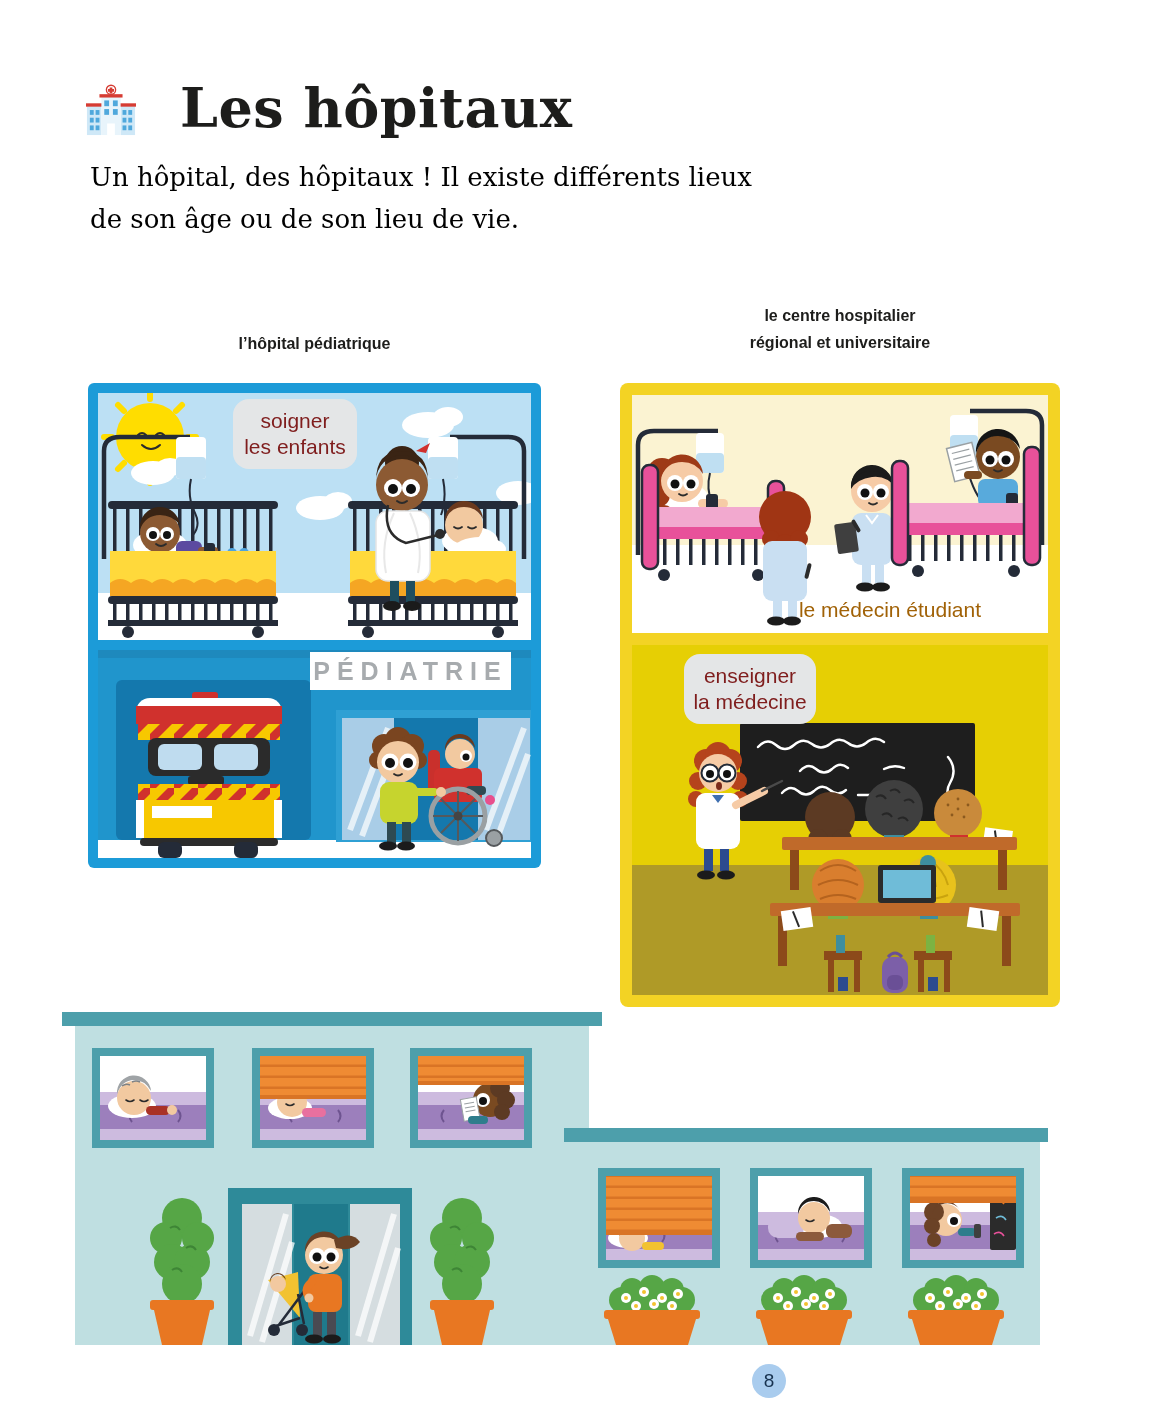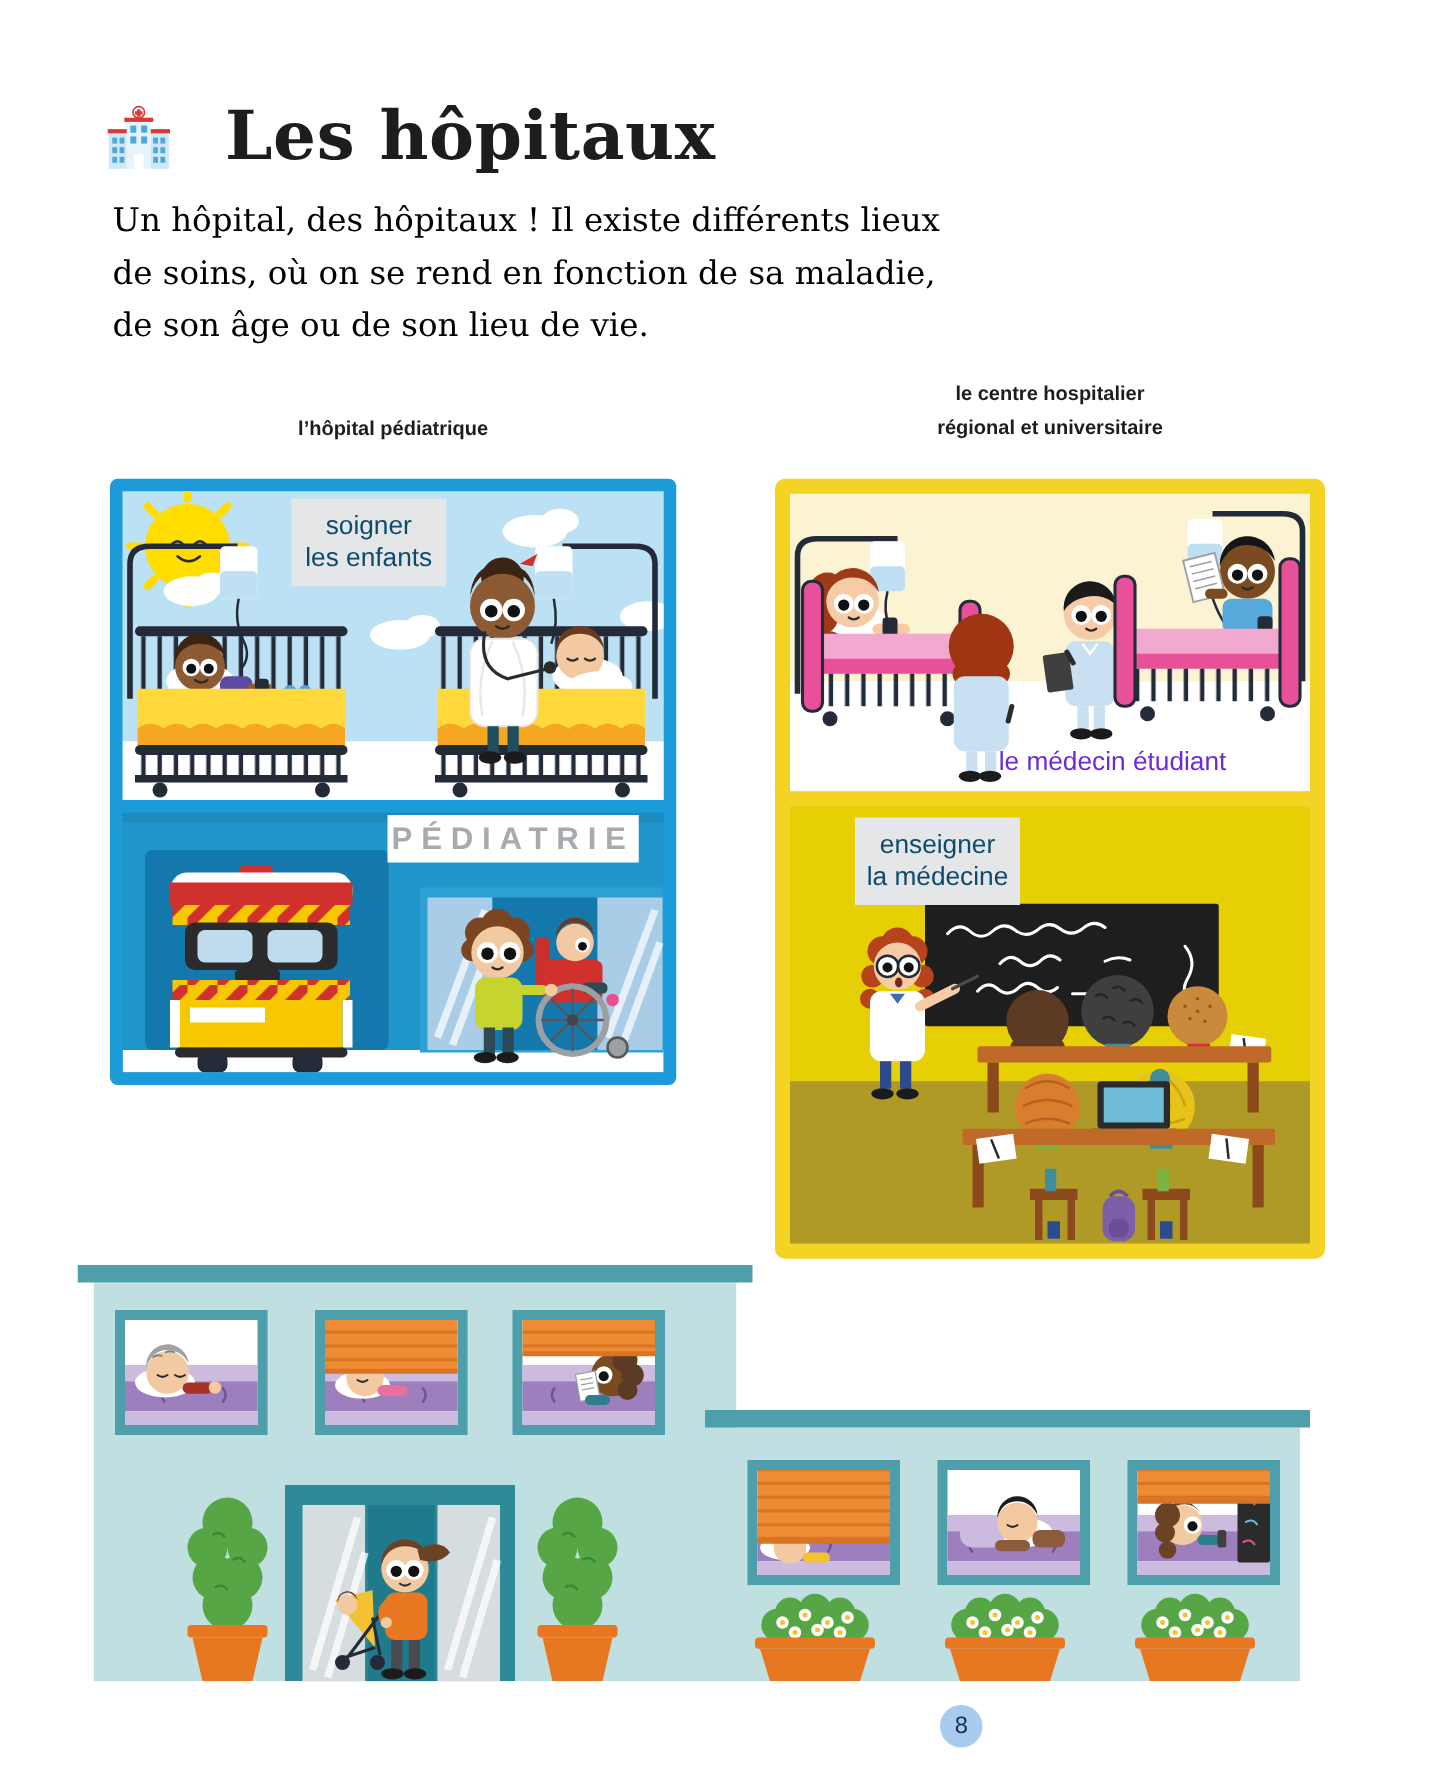--- a/index.html
+++ b/index.html
@@ -19,26 +19,26 @@
   .lbl-clinic{left:80px;top:1020px;width:510px;}
   
   .panel-ped{left:88px;top:383px;width:453px;height:485px;background:#1C9BD8;border-radius:6px;}
   .panel-chru{left:620px;top:383px;width:440px;height:624px;background:#F3D324;border-radius:8px;}
   .scene{position:absolute;overflow:hidden;}
   .ped-top{left:10px;top:10px;width:433px;height:247px;background:#BCE0F4;}
   .ped-bot{left:10px;top:267px;width:433px;height:208px;background:#2095CC;}
   .chru-top{left:12px;top:12px;width:416px;height:238px;background:#FBF3D2;}
   .chru-bot{left:12px;top:262px;width:416px;height:350px;background:#E6CF04;}
   
-  .bubble{background:#E4E6E7;border-radius:0;text-align:center;font-size:21px;
-          line-height:26px;color:#0c4a6e;padding-top:9px;box-sizing:border-box;}
+  .bubble{background:#E4E6E7;border-radius:16px;text-align:center;font-size:21px;
+          line-height:26px;color:#7f1d1d;padding-top:9px;box-sizing:border-box;}
   .bubble1{left:233px;top:399px;width:124px;height:70px;}
   .bubble2{left:656px;top:654px;width:132px;height:70px;margin-left:28px;}
   .caption{left:795px;top:598px;width:190px;height:26px;text-align:center;
-           font-size:21px;color:#6d28d9;}
+           font-size:21px;color:#a16207;}
   .sign{left:310px;top:652px;width:201px;height:38px;background:#ffffff;color:#A7ABAE;
         font-weight:bold;font-size:25px;letter-spacing:7px;display:flex;align-items:center;
         justify-content:center;}
   .clinic-art{left:62px;top:1012px;width:986px;height:333px;}
   .page-num{left:752px;top:1364px;width:34px;height:34px;border-radius:50%;
             background:#A9CCEE;color:#17324F;font-size:19px;display:flex;
             align-items:center;justify-content:center;}
   svg{display:block;}
 </style>
 </head>
@@ -88,21 +88,20 @@
         <rect x="10" y="42" width="4" height="5"></rect>
       <rect x="38" y="42" width="4" height="5"></rect>
         <rect x="44" y="42" width="4" height="5"></rect>
     </g>
     <rect x="22" y="40" width="8" height="12" fill="#ffffff"></rect>
   </svg>
   <div class="abs title">Les hôpitaux</div>
 
   <div class="abs intro">
     <div>Un hôpital, des hôpitaux ! Il existe différents lieux</div>
-    <div>de soins, où on se rend en fonction de sa maladie,</div>
     <div>de son âge ou de son lieu de vie.</div>
   </div>
 
   <div class="abs sec-label lbl-ped">l’hôpital pédiatrique</div>
   <div class="abs sec-label lbl-chru">
     <div>le centre hospitalier</div>
     <div>régional et universitaire</div>
   </div>
   <div class="abs sec-label lbl-clinic">la clinique</div>
 

